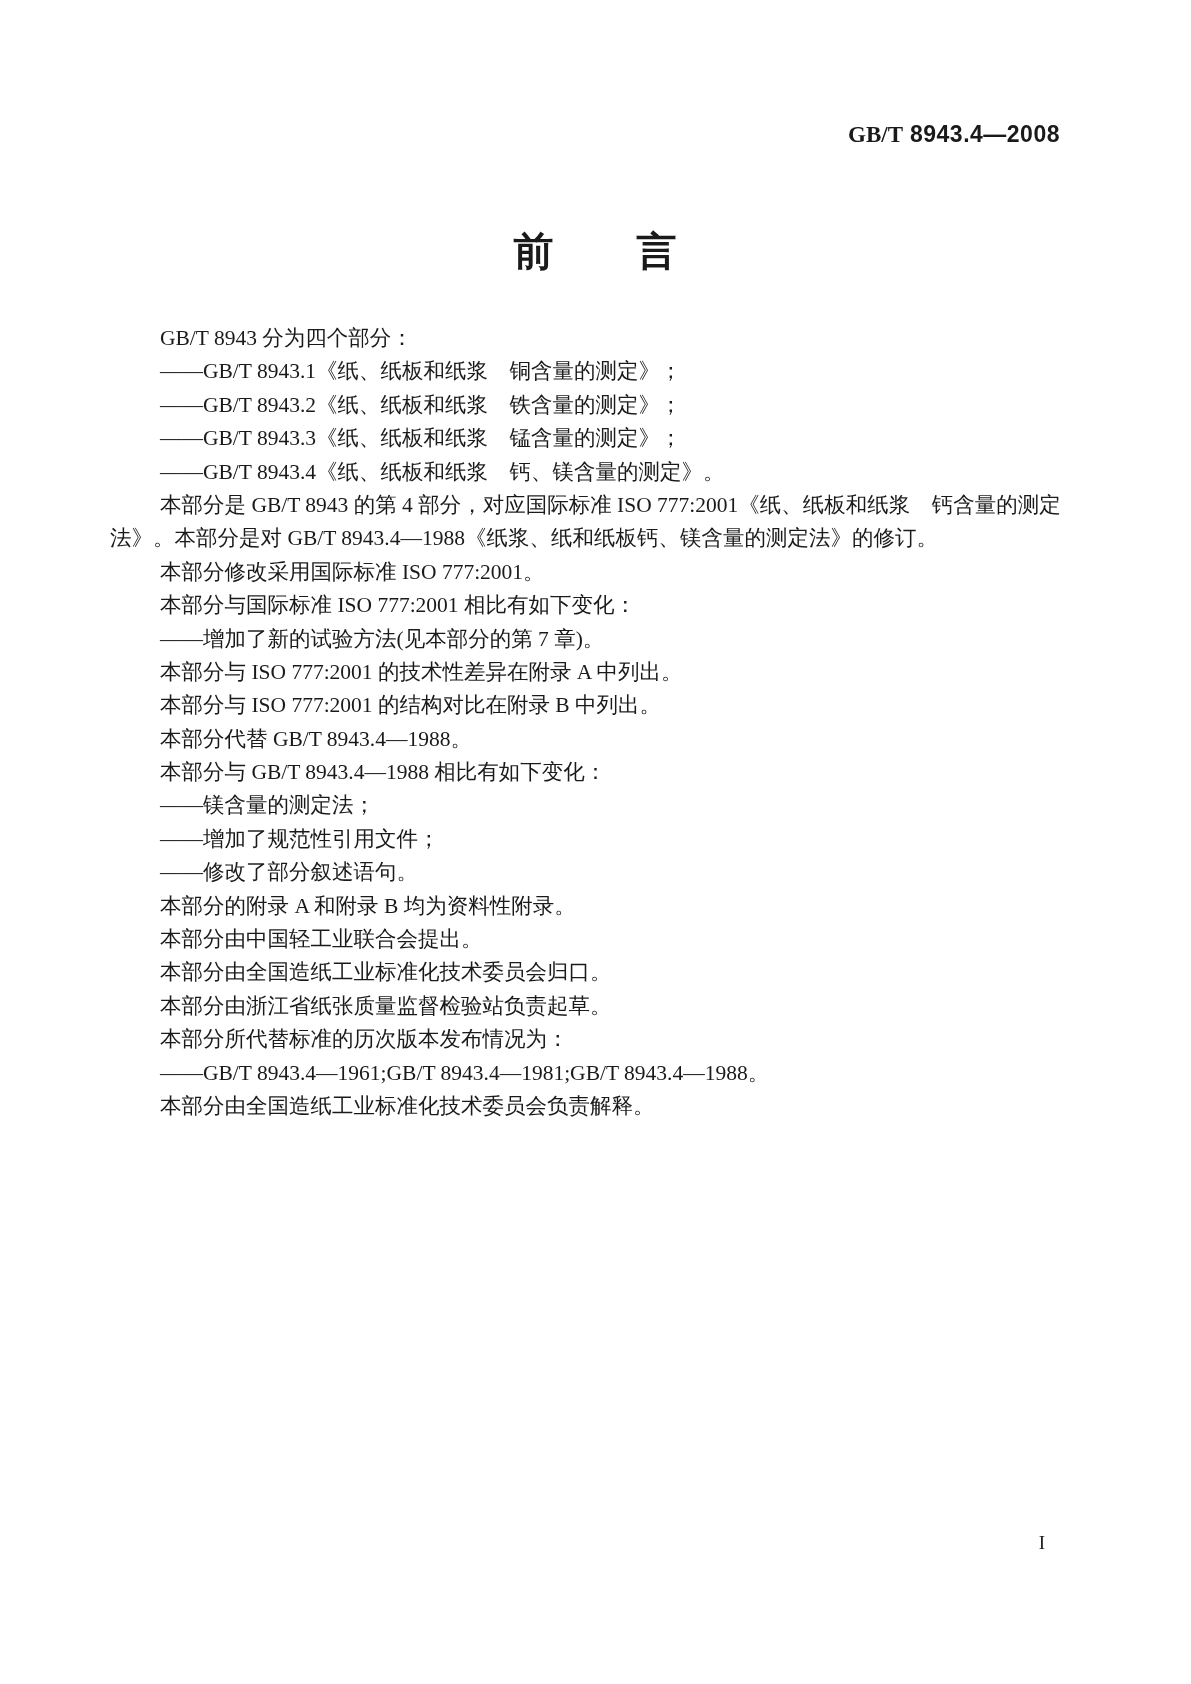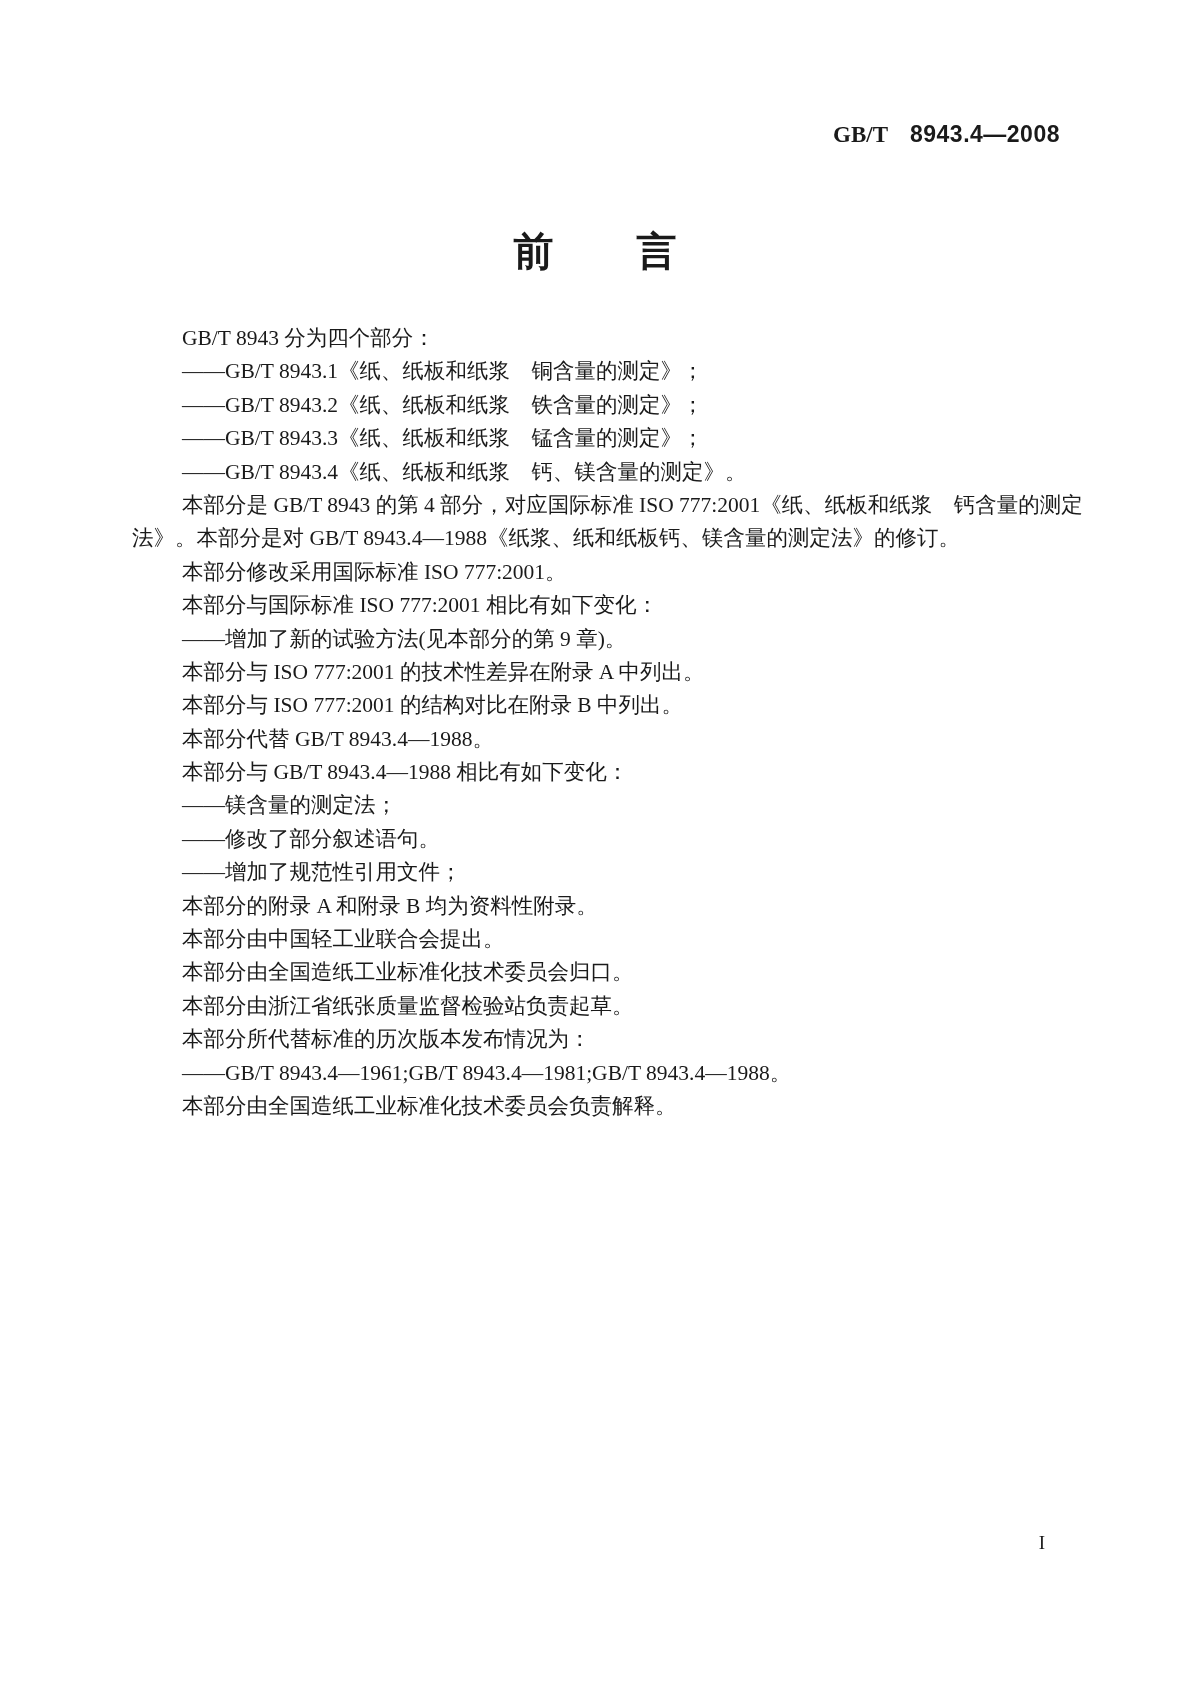--- a/index.html
+++ b/index.html
@@ -20,42 +20,42 @@
   .std-header {
     position: absolute;
     top: 121px;
     right: 131px;
     font-size: 23px;
     font-weight: bold;
     white-space: nowrap;
   }
   .std-header .code {
     font-family: "Liberation Serif", "DejaVu Serif", serif;
-    margin-right: 22px;
+    margin-right: 7px;
   }
   .std-header .num {
     font-family: Liberation Sans, sans-serif;
     letter-spacing: 0.5px;
     text-align: right;
   }
   .doc-title {
     position: absolute;
     top: 224px;
     left: 0;
     width: 100%;
     text-align: center;
     font-family: "Liberation Sans", "DejaVu Sans", sans-serif;
     font-weight: bold;
     font-size: 40px;
     letter-spacing: 1px;
     white-space: pre;
   }
   .doc-body {
     position: absolute;
-    left: 132px;
+    left: 110px;
     top: 322px;
     width: 942px;
     font-size: 21.5px;
     line-height: 33.4px;
   }
   .line {
     white-space: nowrap;
     height: 33.4px;
   }
   .line.ind {
@@ -85,28 +85,28 @@
   <div class="doc-body">
     <div class="line ind">GB/T 8943 分为四个部分：</div>
     <div class="line ind">——GB/T 8943.1《纸、纸板和纸浆　铜含量的测定》；</div>
     <div class="line ind">——GB/T 8943.2《纸、纸板和纸浆　铁含量的测定》；</div>
     <div class="line ind">——GB/T 8943.3《纸、纸板和纸浆　锰含量的测定》；</div>
     <div class="line ind">——GB/T 8943.4《纸、纸板和纸浆　钙、镁含量的测定》。</div>
     <div class="line ind">本部分是 GB/T 8943 的第 4 部分，对应国际标准 ISO 777:2001《纸、纸板和纸浆　钙含量的测定</div>
     <div class="line">法》。本部分是对 GB/T 8943.4—1988《纸浆、纸和纸板钙、镁含量的测定法》的修订。</div>
     <div class="line ind">本部分修改采用国际标准 ISO 777:2001。</div>
     <div class="line ind">本部分与国际标准 ISO 777:2001 相比有如下变化：</div>
-    <div class="line ind">——增加了新的试验方法(见本部分的第 9 章)。</div>
+    <div class="line ind">——增加了新的试验方法(见本部分的第 7 章)。</div>
     <div class="line ind">本部分与 ISO 777:2001 的技术性差异在附录 A 中列出。</div>
     <div class="line ind">本部分与 ISO 777:2001 的结构对比在附录 B 中列出。</div>
     <div class="line ind">本部分代替 GB/T 8943.4—1988。</div>
     <div class="line ind">本部分与 GB/T 8943.4—1988 相比有如下变化：</div>
     <div class="line ind">——镁含量的测定法；</div>
+    <div class="line ind">——增加了规范性引用文件；</div>
     <div class="line ind">——修改了部分叙述语句。</div>
-    <div class="line ind">——增加了规范性引用文件；</div>
     <div class="line ind">本部分的附录 A 和附录 B 均为资料性附录。</div>
     <div class="line ind">本部分由中国轻工业联合会提出。</div>
     <div class="line ind">本部分由全国造纸工业标准化技术委员会归口。</div>
     <div class="line ind">本部分由浙江省纸张质量监督检验站负责起草。</div>
     <div class="line ind">本部分所代替标准的历次版本发布情况为：</div>
     <div class="line ind">——GB/T 8943.4—1961;GB/T 8943.4—1981;GB/T 8943.4—1988。</div>
     <div class="line ind">本部分由全国造纸工业标准化技术委员会负责解释。</div>
   </div>
 
   <div class="page-num">I</div>

